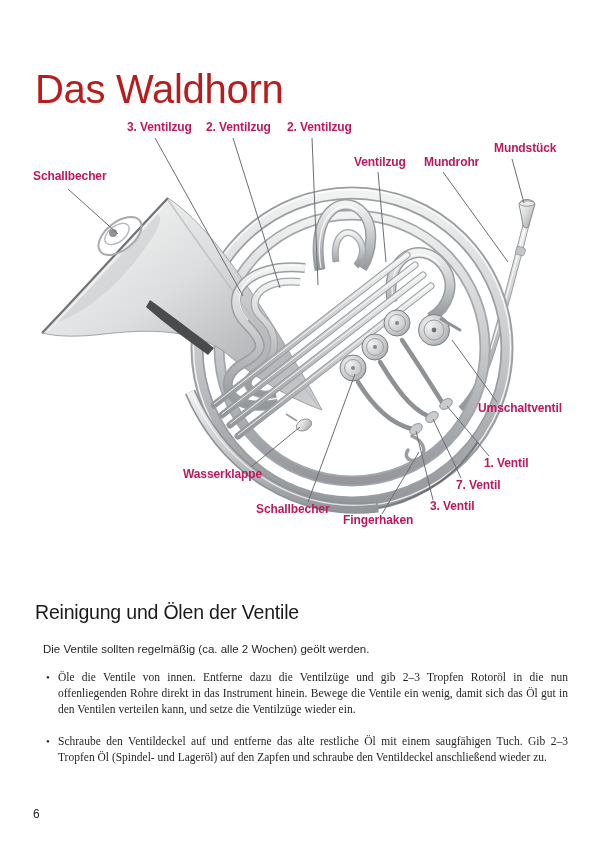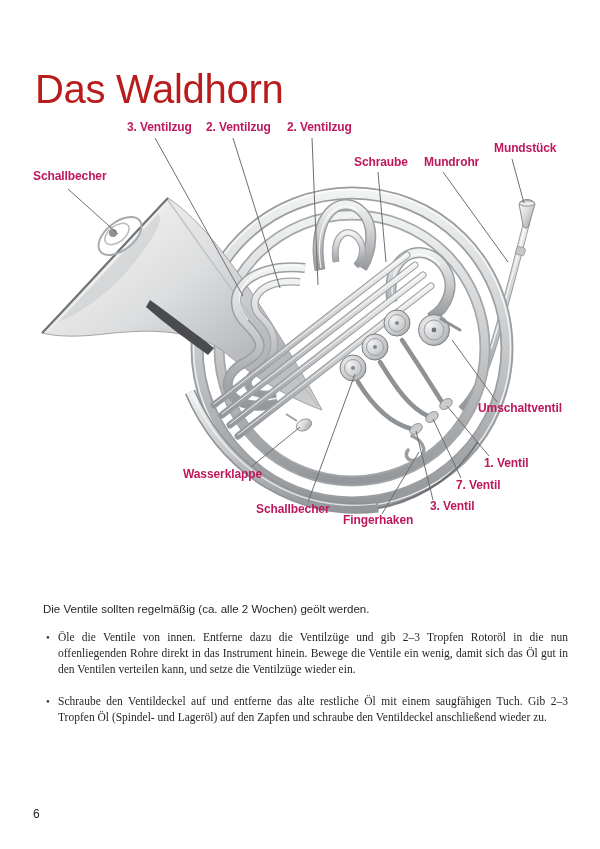--- a/index.html
+++ b/index.html
@@ -216,33 +216,34 @@
       <line x1="251" y1="467" x2="300" y2="427"></line>
       <line x1="308" y1="502" x2="355" y2="374"></line>
       <line x1="382" y1="514" x2="419" y2="452"></line>
     </g>
   </svg>
 
   <div class="fig-label lb-schallbecher">Schallbecher</div>
   <div class="fig-label lb-vz3">3. Ventilzug</div>
   <div class="fig-label lb-vz2">2. Ventilzug</div>
   <div class="fig-label lb-vz1">2. Ventilzug</div>
-  <div class="fig-label lb-stimmzug">Schraube</div>
+  <div class="fig-label lb-stimmzug">Ventilzug</div>
   <div class="fig-label lb-mundrohr">Mundrohr</div>
   <div class="fig-label lb-mundstueck">Mundstück</div>
   <div class="fig-label lb-umschaltventil">Umschaltventil</div>
   <div class="fig-label lb-ventil1">1. Ventil</div>
   <div class="fig-label lb-ventil2">7. Ventil</div>
   <div class="fig-label lb-ventil3">3. Ventil</div>
   <div class="fig-label lb-wasserklappe">Wasserklappe</div>
   <div class="fig-label lb-ventildeckel">Schallbecher</div>
   <div class="fig-label lb-fingerhaken">Fingerhaken</div>
 </div>
 
 <div class="text-section">
+  <h2 class="section-heading">Reinigung und Ölen der Ventile</h2>
   <p class="intro">Die Ventile sollten regelmäßig (ca. alle 2 Wochen) geölt werden.</p>
   <ul class="instructions">
     <li>
       <p>Öle die Ventile von innen. Entferne dazu die Ventilzüge und gib 2–3 Tropfen Rotoröl in die nun offenliegenden Rohre direkt in das Instrument hinein. Bewege die Ventile ein wenig, damit sich das Öl gut in den Ventilen verteilen kann, und setze die Ventilzüge wieder ein.</p>
     </li>
     <li>
       <p>Schraube den Ventildeckel auf und entferne das alte restliche Öl mit einem saugfähigen Tuch. Gib 2–3 Tropfen Öl (Spindel- und Lageröl) auf den Zapfen und schraube den Ventildeckel anschließend wieder zu.</p>
     </li>
   </ul>
 </div>

